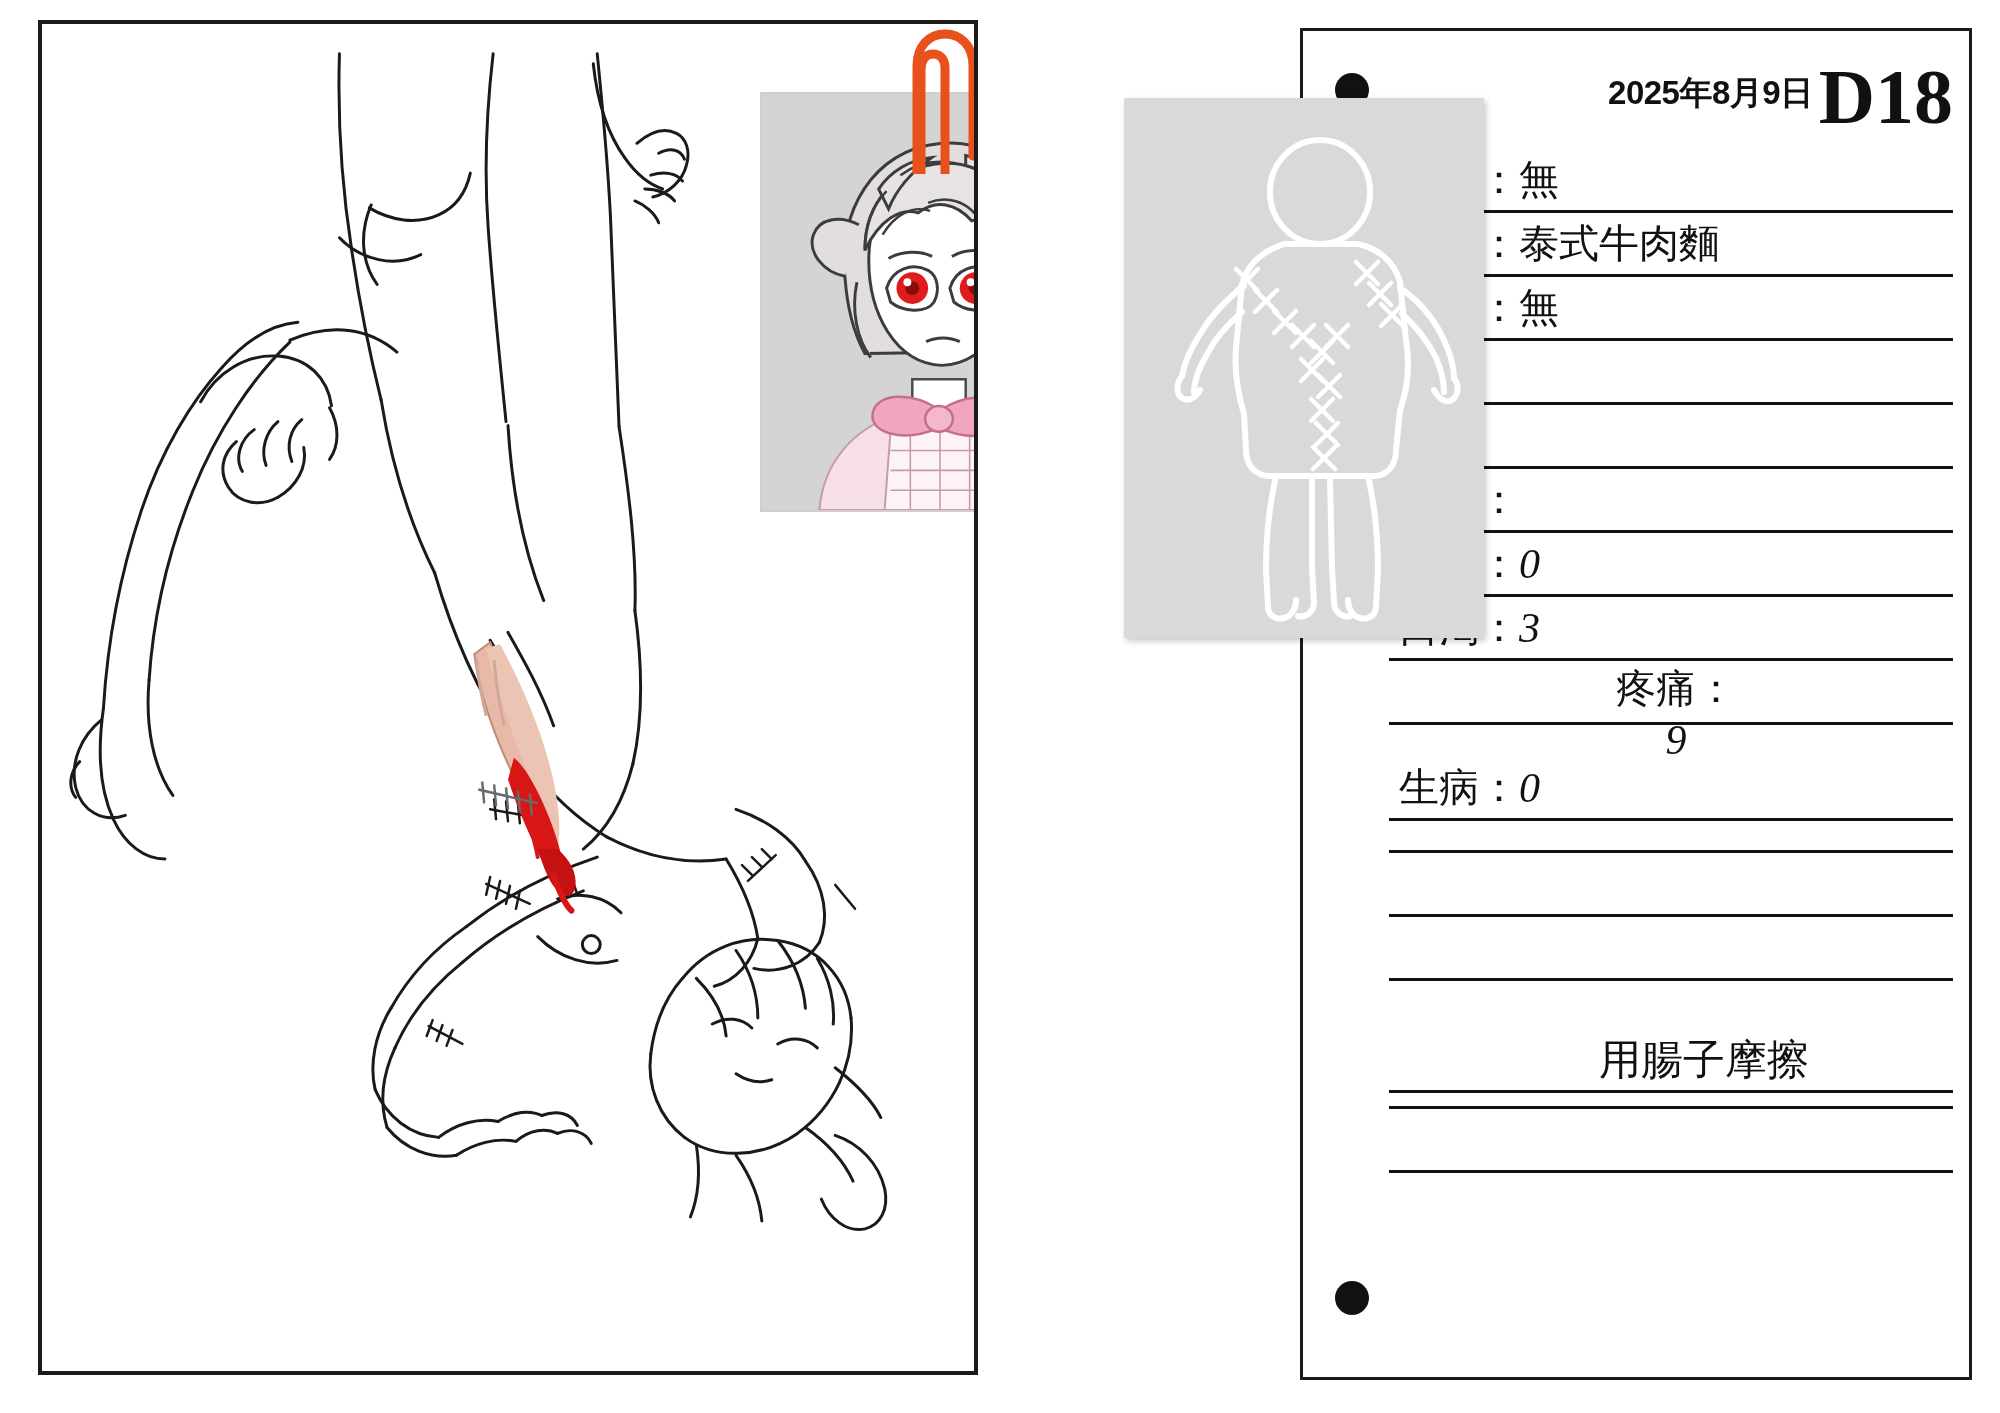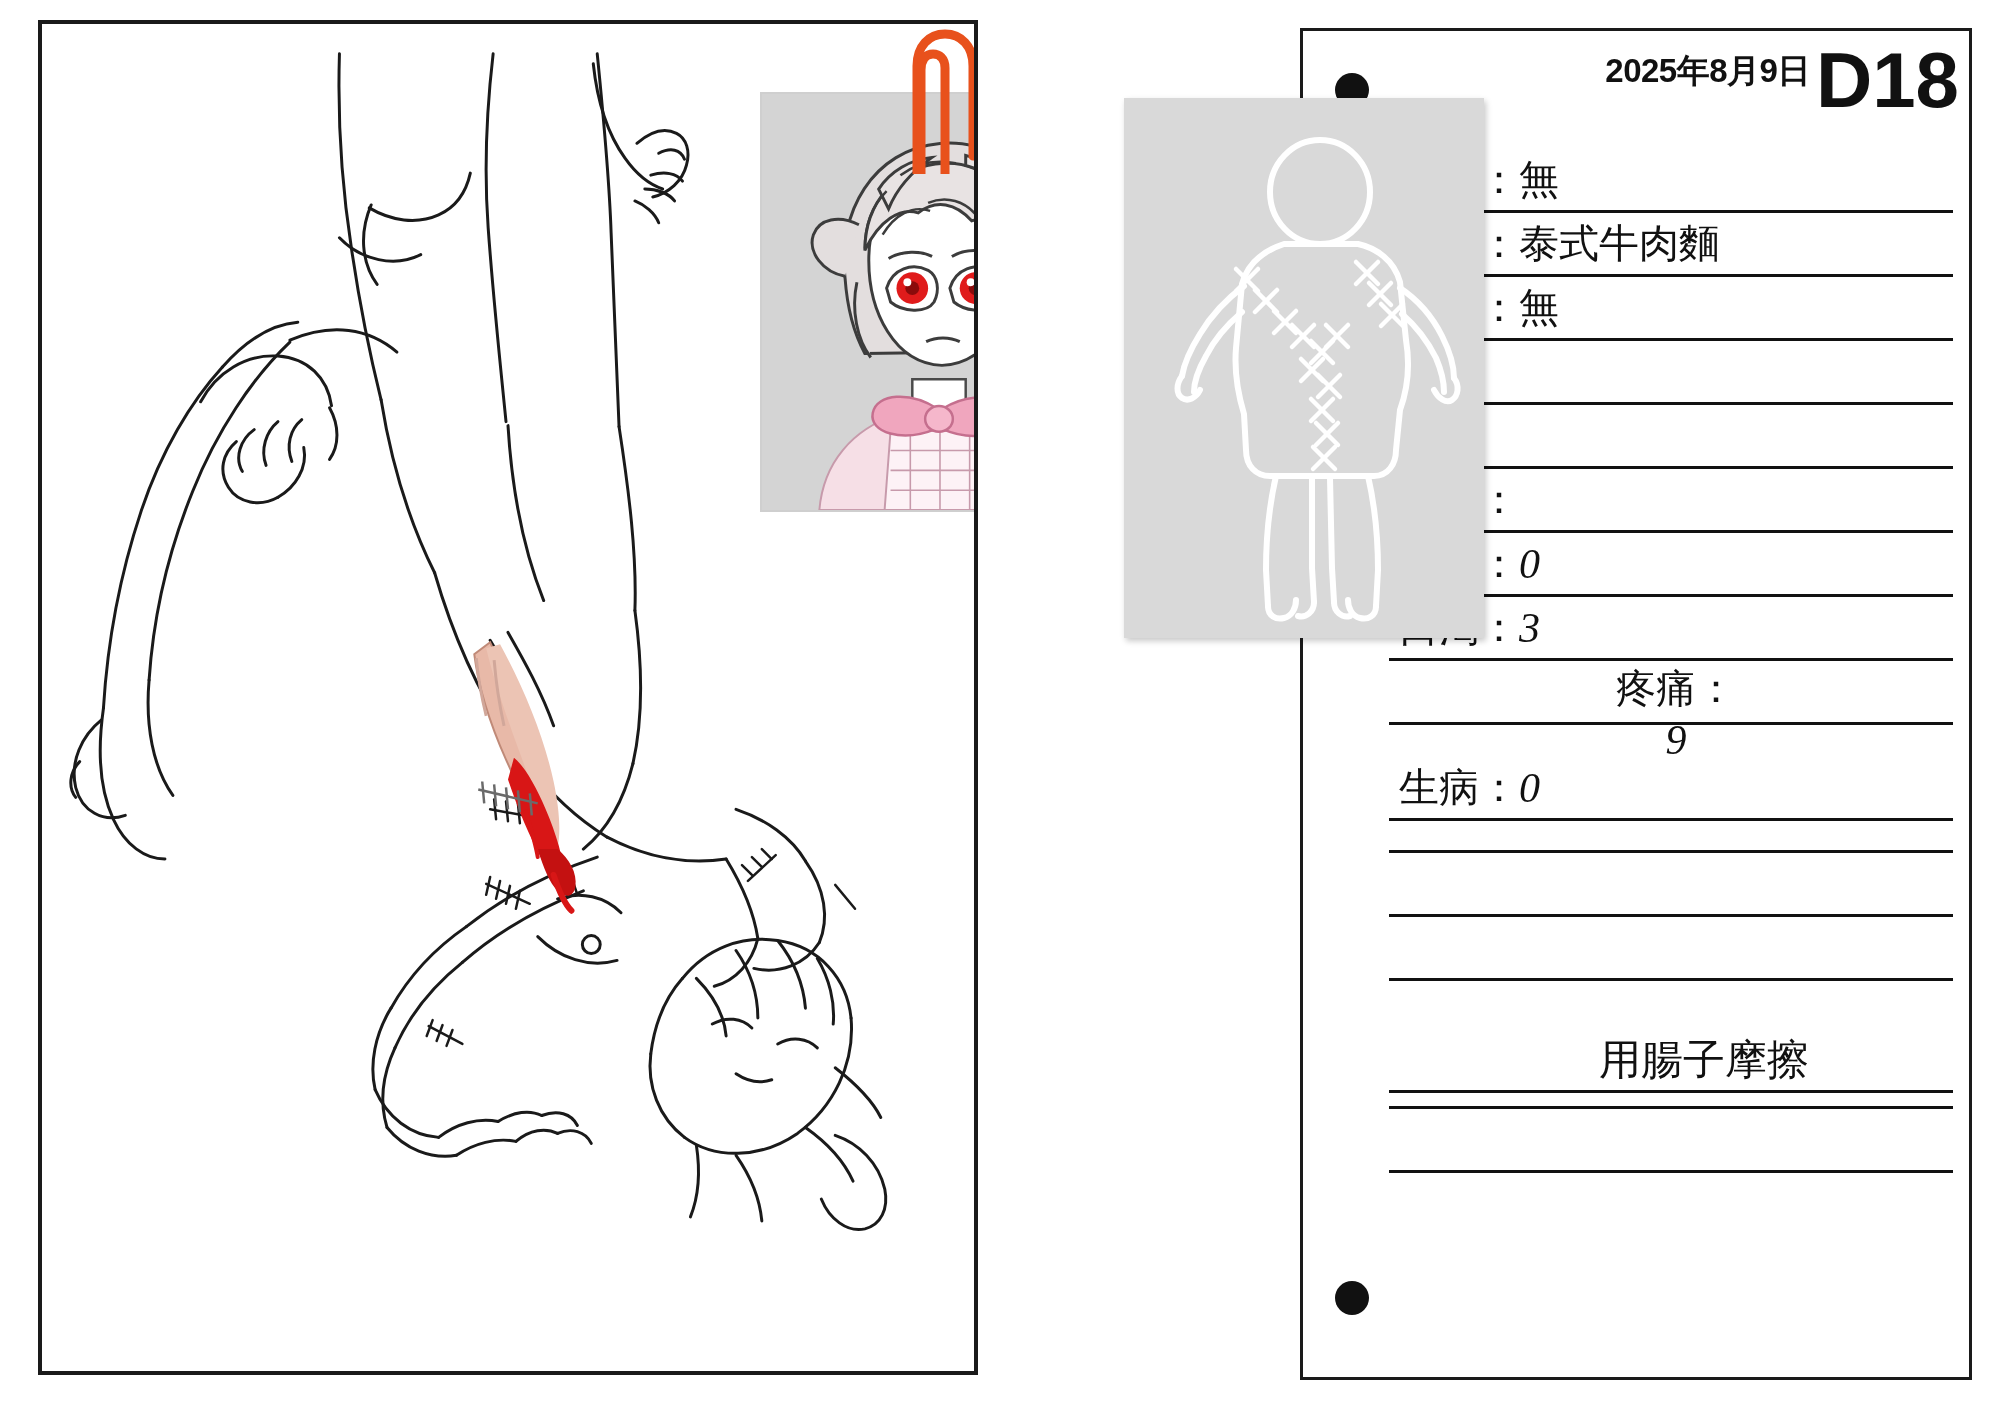--- a/index.html
+++ b/index.html
@@ -89,45 +89,45 @@
     width: 34px;
     height: 34px;
     border-radius: 50%;
     background: #111111;
   }
   #punch-hole-top { top: 42px; }
   #punch-hole-bottom { top: 1250px; }
 
   #log-header {
     position: absolute;
-    left: 12px;
+    left: 6px;
     top: 18px;
     width: 100%;
     height: 96px;
     display: flex;
-    align-items: flex-start;
+    align-items: center;
     justify-content: flex-end;
     padding-right: 22px;
     box-sizing: border-box;
   }
   #log-date {
     font-size: 33px;
     font-weight: bold;
     color: #111;
     letter-spacing: -0.5px;
     padding-bottom: 8px;
     font-family: "Liberation Sans", sans-serif;
   }
   #log-day-code {
     font-size: 78px;
     font-weight: bold;
     color: #111;
     line-height: 0.82;
     margin-left: 6px;
-    font-family: Liberation Sans, sans-serif;
+    font-family: Liberation Serif, serif;
   }
 
   .log-line {
     position: absolute;
     left: 86px;
     width: 564px;
     height: 64px;
     border-bottom: 3px solid #111;
     box-sizing: border-box;
     display: flex;

